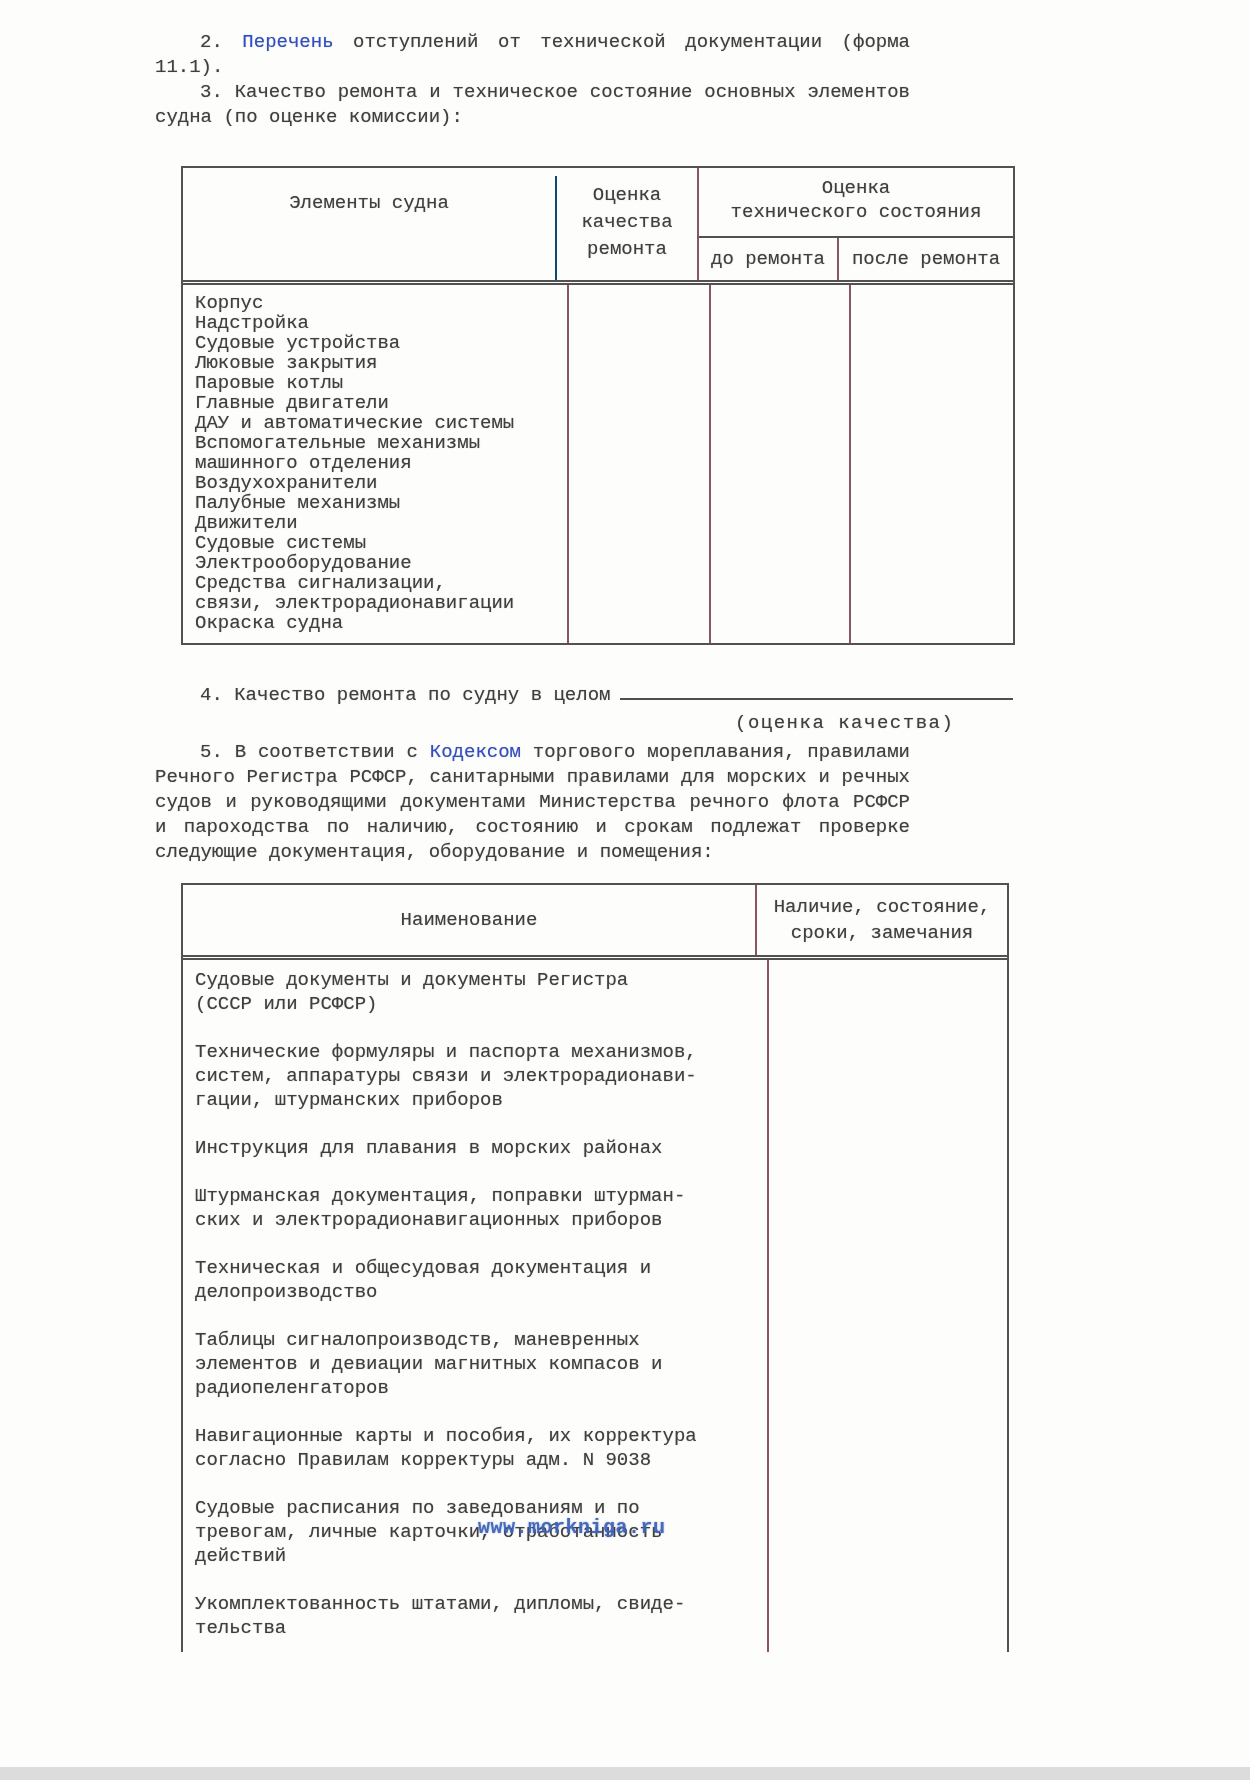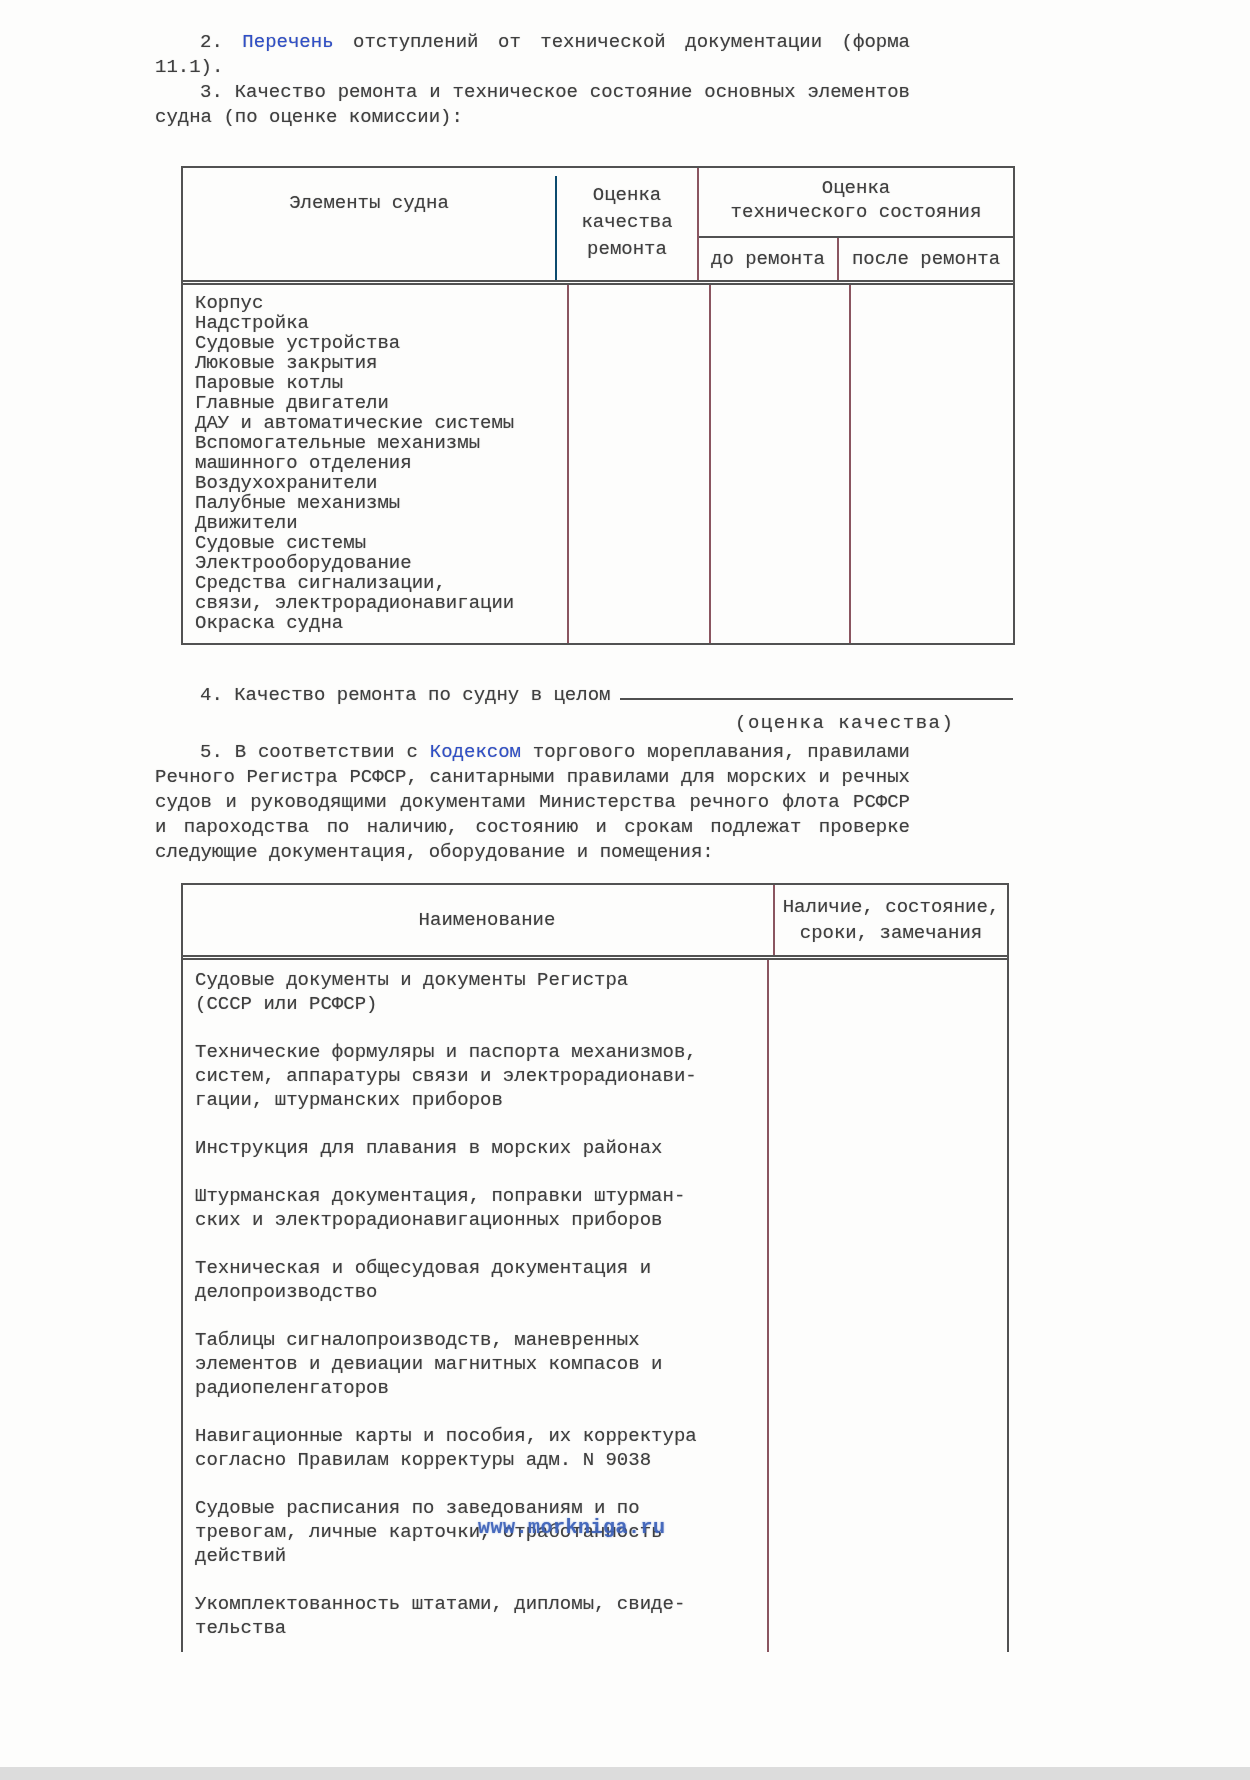--- a/index.html
+++ b/index.html
@@ -31,21 +31,21 @@
   .t1-b3b{flex:1;}
 
   
   .p4line{margin:38px 0 0 0;font-size:19px;line-height:25px;padding-left:45px;}
   .blankline{display:inline-block;width:393px;height:15px;border-bottom:2px solid #4f4f4f;margin-left:10px;}
   .caption{margin:3px 0 0 580px;font-size:19px;line-height:25px;letter-spacing:1.5px;}
   .p5{margin-top:4px;}
 
   
   .table2{margin:18px 0 0 26px;width:824px;border:2px solid #525252;border-bottom:none;font-size:19px;}
-  .t2-header{display:flex;height:70px;border-bottom:5px double #525252;padding-left:18px;}
+  .t2-header{display:flex;height:70px;border-bottom:5px double #525252;}
   .t2-h1{width:572px;border-right:2px solid #8a5560;display:flex;align-items:center;justify-content:center;}
   .t2-h2{flex:1;display:flex;align-items:center;justify-content:center;text-align:center;line-height:26px;}
   .t2-body{display:flex;}
   .t2-b1{width:572px;border-right:2px solid #8a5560;padding:8px 0 0 12px;line-height:24px;}
   .t2-b2{flex:1;}
   .t2-item{margin:0 0 24px 0;white-space:pre-line;}
   .t2-item:last-child{margin-bottom:12px;}
 
   .watermark{
     position:absolute;left:478px;top:1516px;

